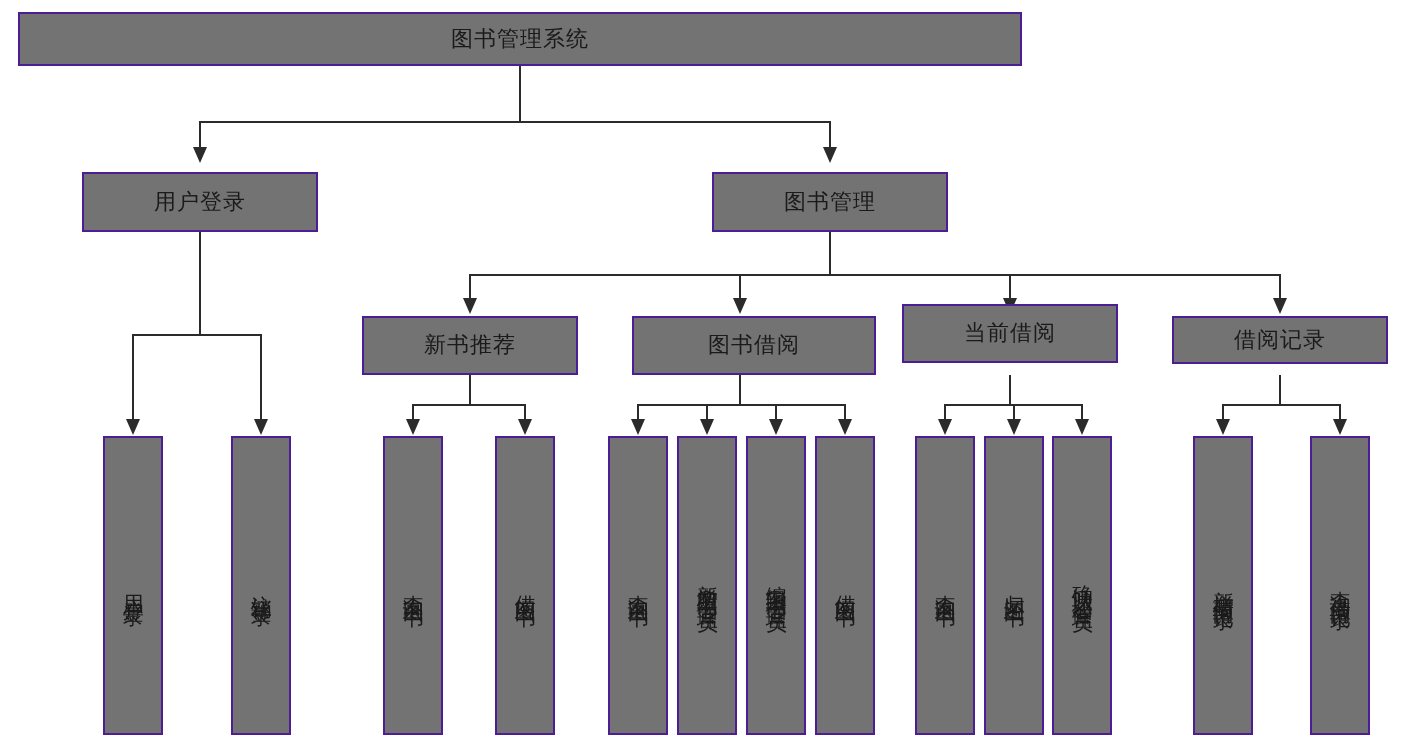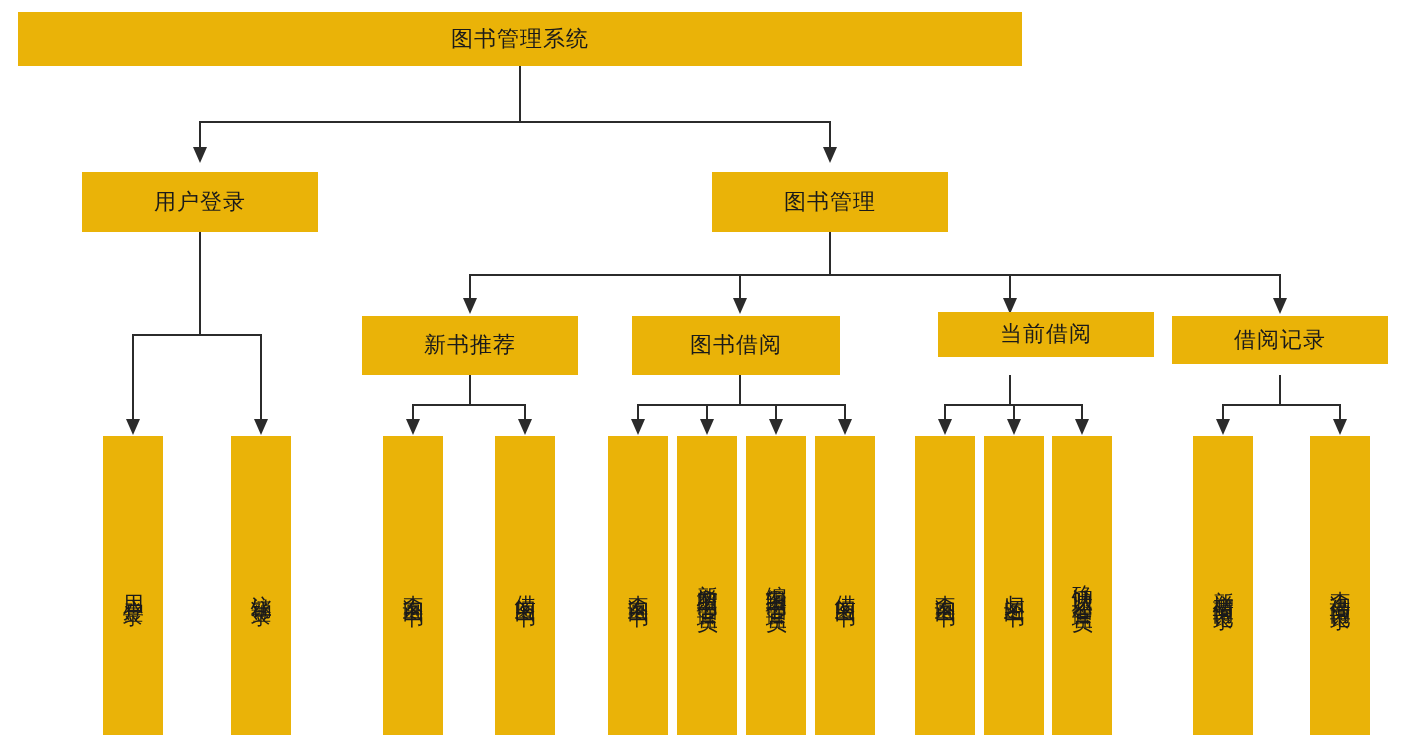--- a/index.html
+++ b/index.html
@@ -13,22 +13,22 @@
   #canvas {
     position: relative;
     width: 1405px;
     height: 747px;
     background: #ffffff;
     overflow: hidden;
   }
   .node {
     position: absolute;
     box-sizing: border-box;
-    border: 2px solid #eab308;
-    background: #eab308;
+    border: 2px solid #4c1d95;
+    background: #737373;
     display: flex;
     align-items: center;
     justify-content: center;
     color: #1a1a1a;
     z-index: 3;
   }
   .node.horiz {
     font-size: 22px;
     letter-spacing: 1px;
     line-height: 1.2;
@@ -150,25 +150,25 @@
   </div>
 
   <div class="node horiz" style="left:362px; top:316px; width:216px; height:59px;">
     <span>新书推荐</span>
   </div>
 
   <div class="node horiz" style="left:712px; top:172px; width:236px; height:60px;">
     <span>图书管理</span>
   </div>
 
-  <div class="node horiz" style="left:632px; top:316px; width:208px; height:59px;">
+  <div class="node horiz" style="left:632px; top:316px; width:244px; height:59px;">
     <span>图书借阅</span>
   </div>
 
-  <div class="node horiz" style="left:902px; top:312px; width:216px; height:45px;margin-left:36px;">
+  <div class="node horiz" style="left:902px; top:304px; width:216px; height:59px;">
     <span>当前借阅</span>
   </div>
 
   <div class="node horiz" style="left:1172px; top:316px; width:216px; height:48px;">
     <span>借阅记录</span>
   </div>
 
   <div class="node vert" style="left:103px; top:436px; width:60px; height:299px;">
     <span class="vlabel">用户登录</span>
   </div>

